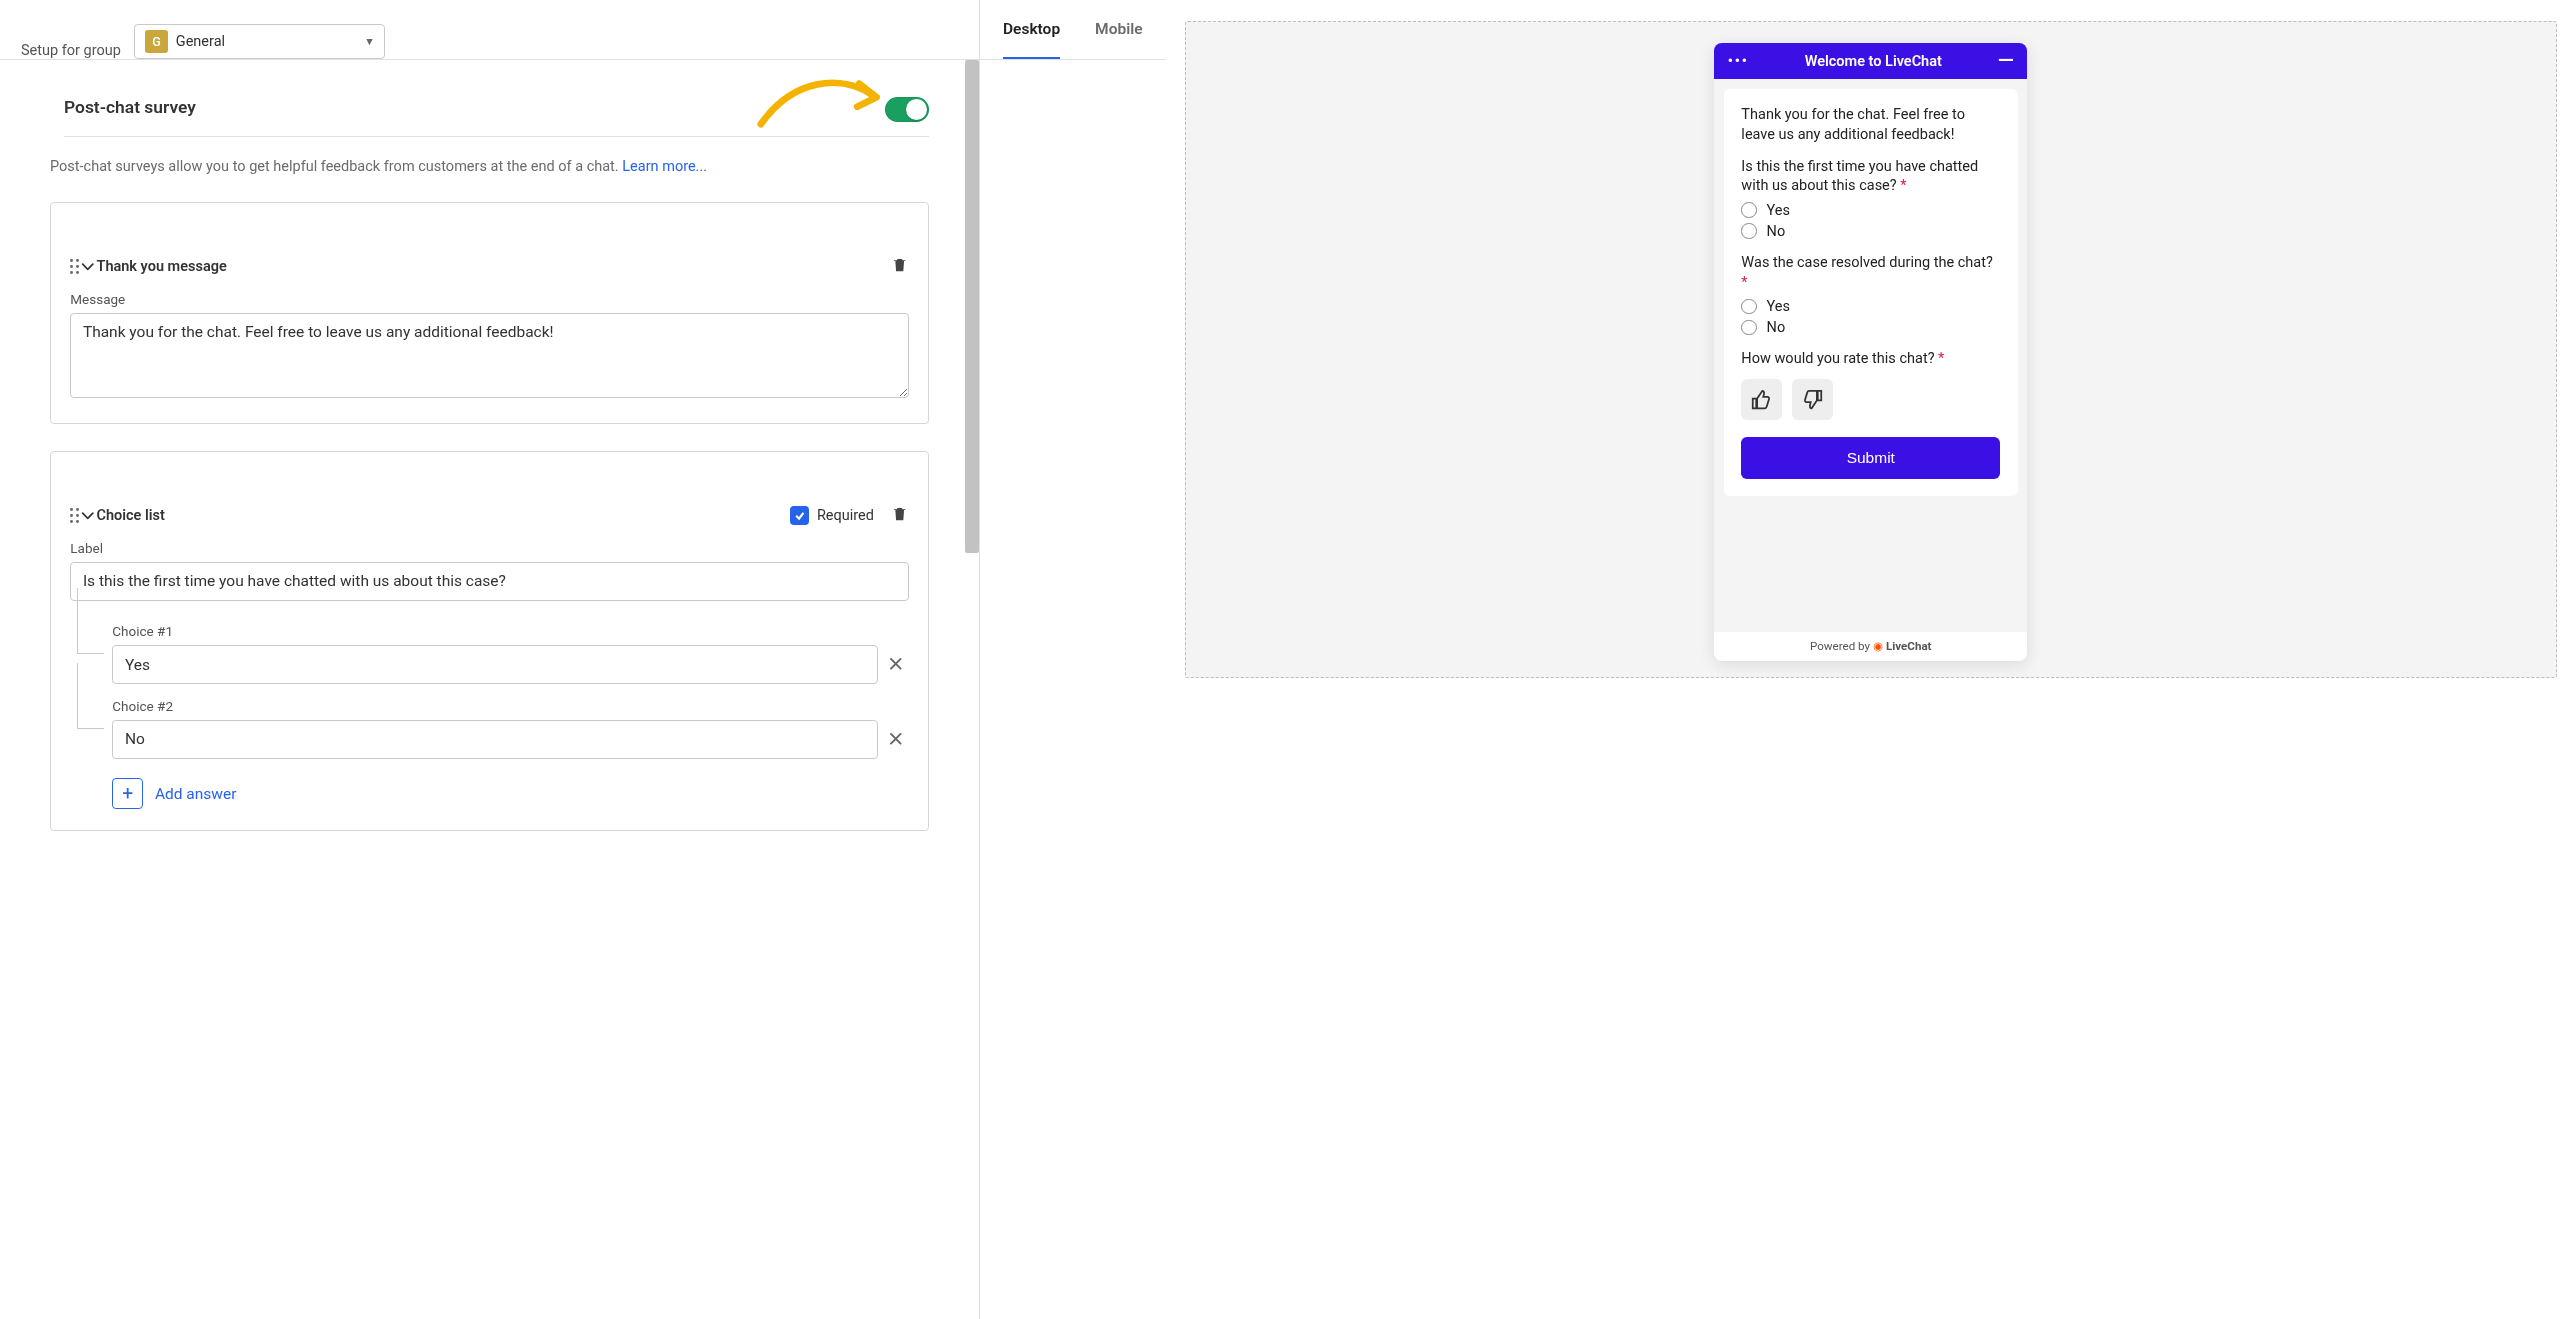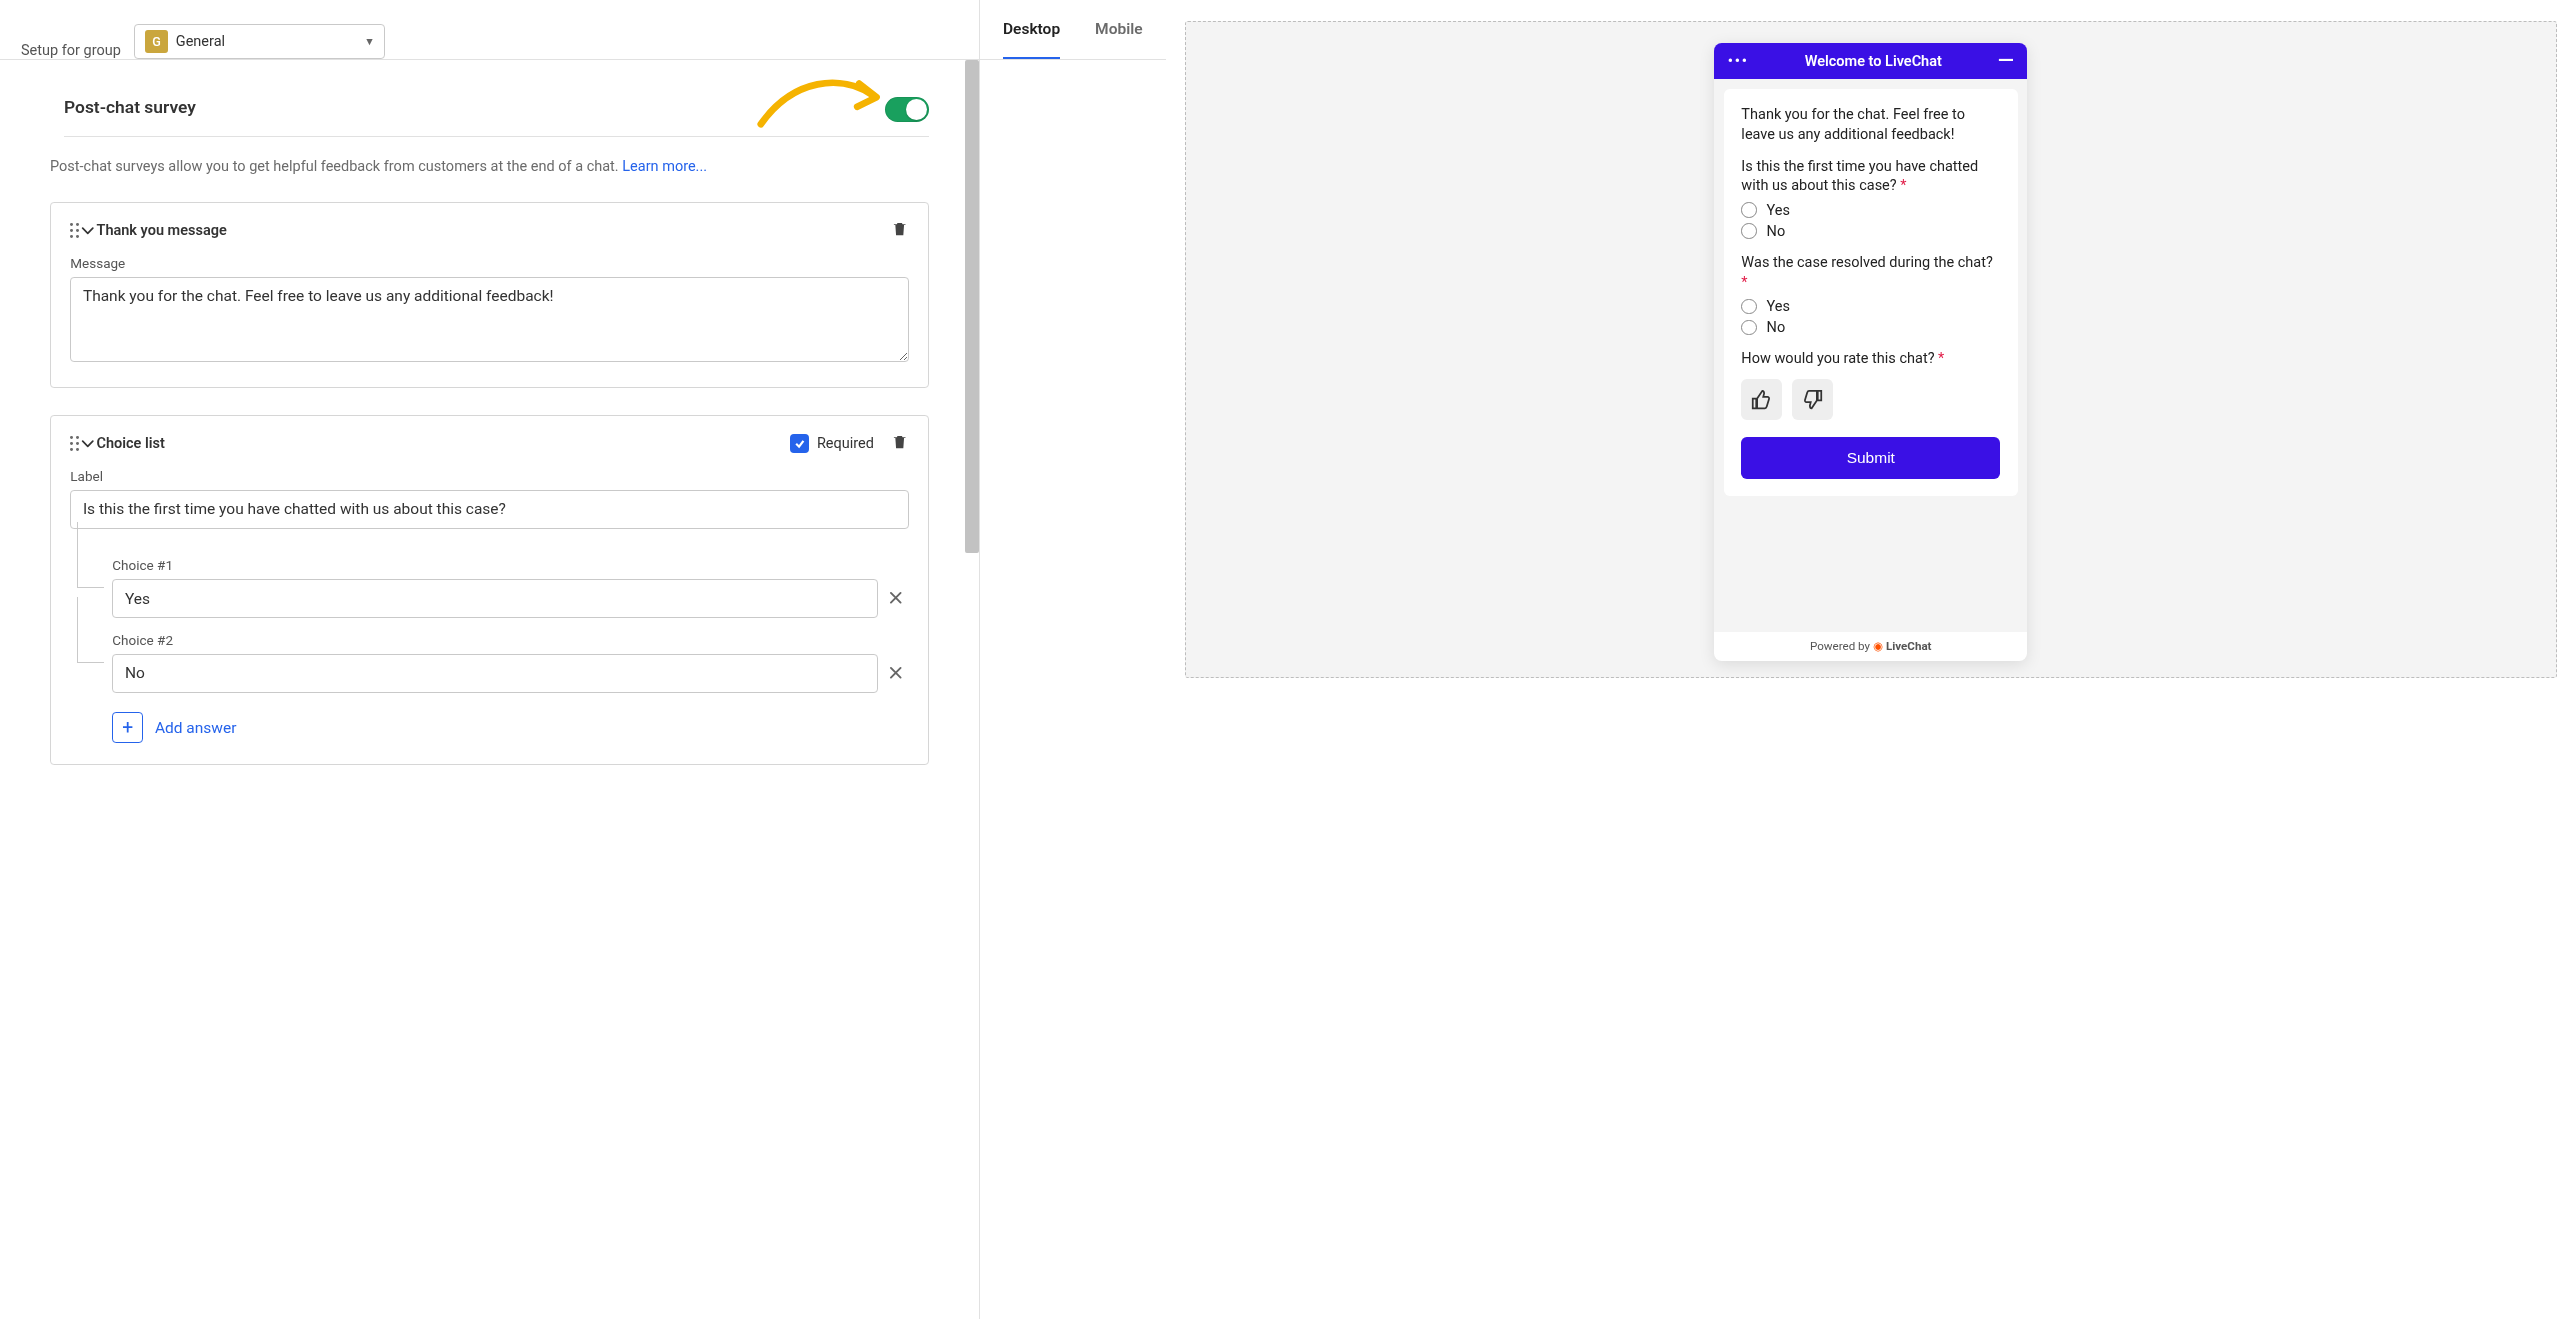--- a/index.html
+++ b/index.html
@@ -119,20 +119,21 @@
     border: 1px solid #d6d6d6;
     border-radius: 3.9px;
     padding: 17.4px 19.3px 21px;
     margin-top: 27px;
   }
   .block-head {
     display: flex;
     align-items: center;
     gap: 2px;
     margin-bottom: 13.5px;
+    margin-top: 36px;
   }
   .drag-dots {
     display: grid;
     grid-template-columns: 2.9px 2.9px;
     grid-gap: 2.9px;
     cursor: grab;
   }
   .drag-dots span { width:2.9px; height:2.9px; background:#6b6b6b; border-radius:50%; display:block; }
   .collapse-chev {
     width: 13.5px; height: 13.5px;
@@ -159,21 +160,21 @@
     border-radius:3.9px;
     font-size:15.5px;
     padding:9.7px 11.6px;
     color:#333;
     background:#fff;
     font-family: inherit;
   }
   .txtarea { min-height:85px; resize:vertical; }
 
   .choices {
-    margin-top: 28px;
+    margin-top: 22px;
     padding-left: 42px;
     position: relative;
   }
   .choice-row { margin-bottom: 13.5px; position: relative; }
   .choice-branch {
     position:absolute;
     left:-35px;
     top:-35px;
     width:27px;
     height:66px;

